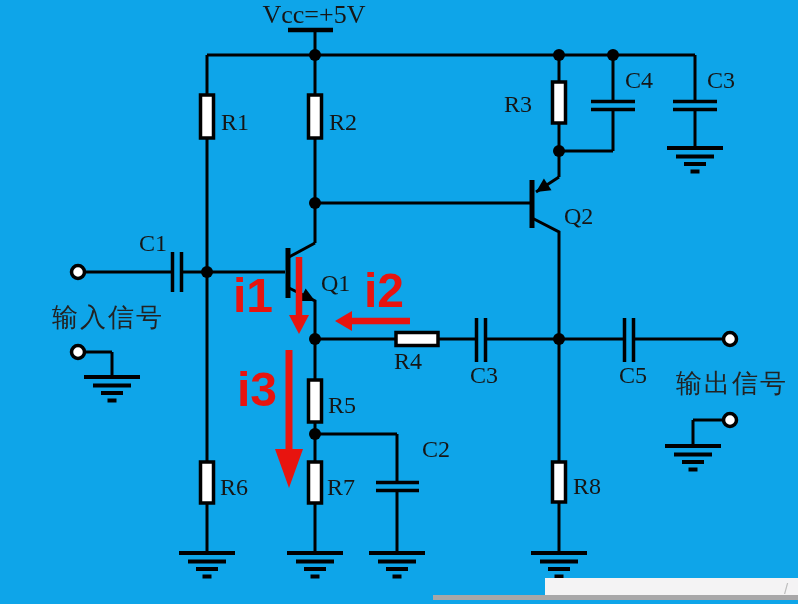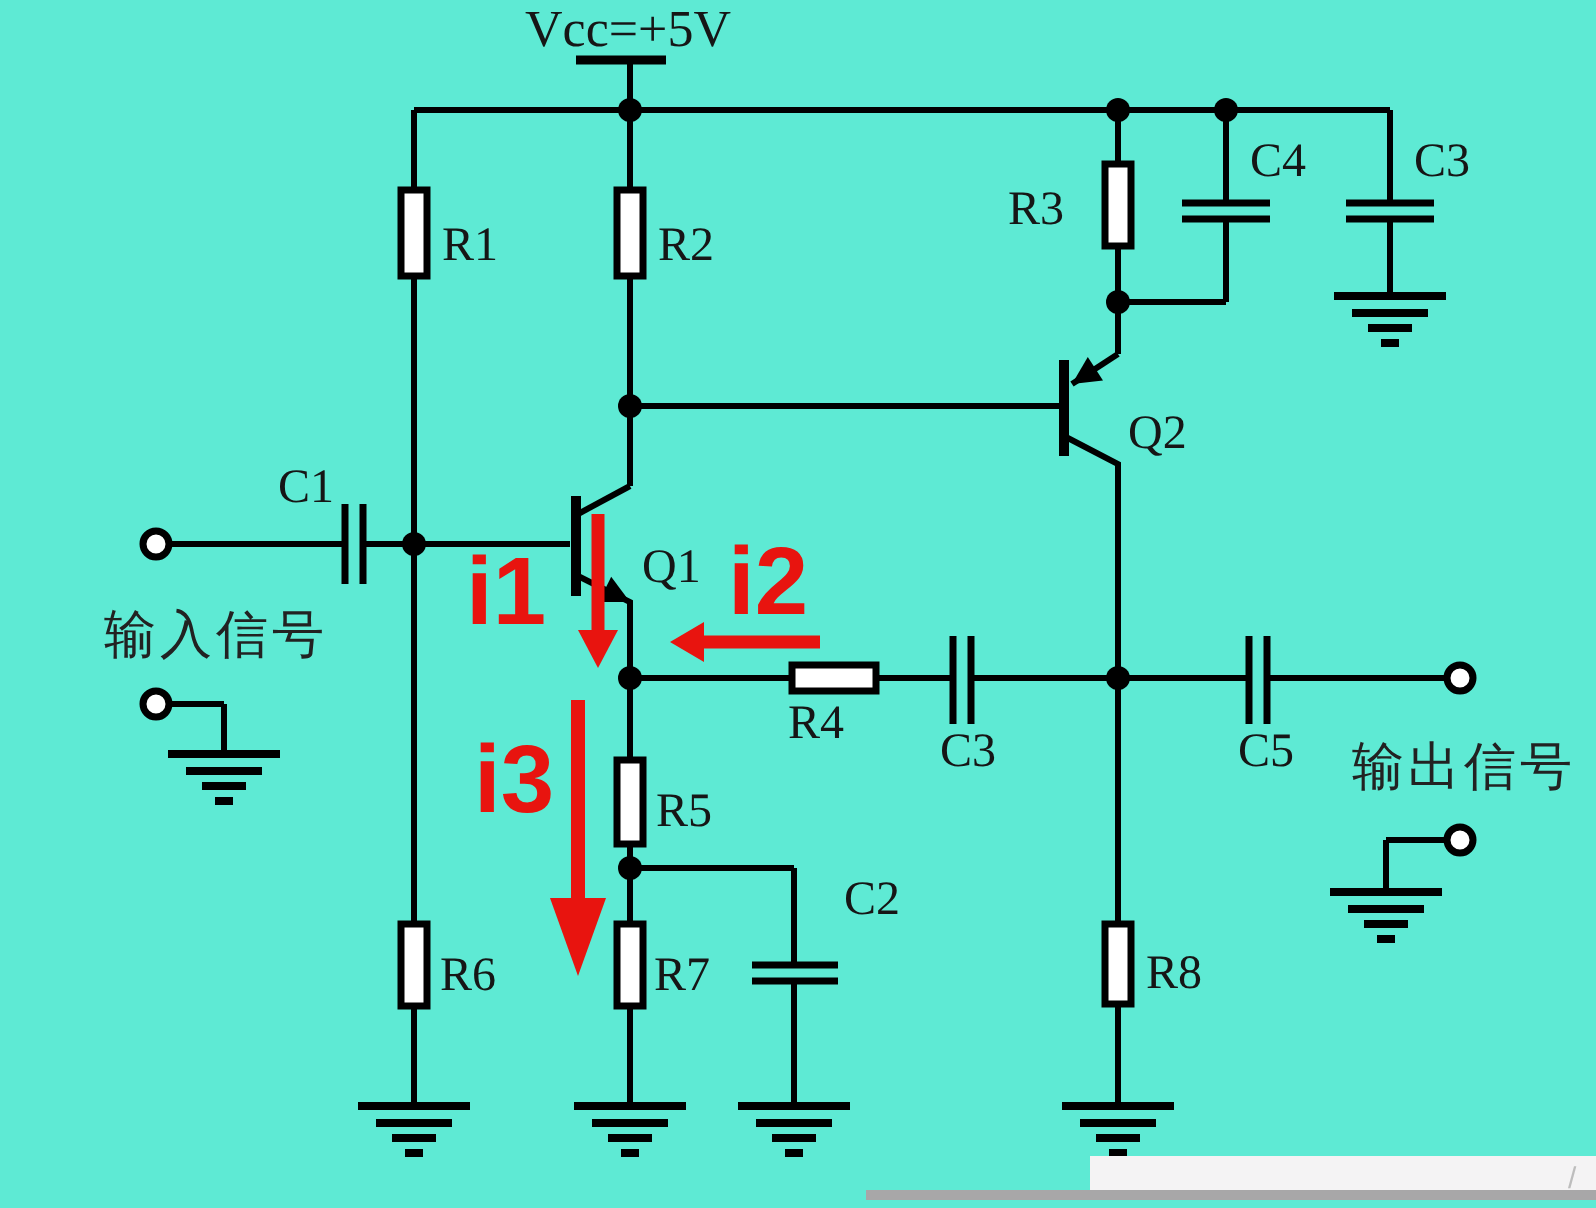--- a/index.html
+++ b/index.html
@@ -1,16 +1,16 @@
 <!DOCTYPE html>
 <html style="--wire: #000000; --cur: #e8140f;"><head>
 <meta charset="utf-8">
 <style>
   html,body{margin:0;padding:0;background:#fff;}
-  .stage{position:relative;width:798px;height:604px;background:#5eead4;overflow:hidden;
+  .stage{position:relative;width:798px;height:604px;background:#0ea5e9;overflow:hidden;
          font-family:"Liberation Sans",sans-serif;}
   svg{display:block;}
   .wire{stroke:var(--wire,#000);stroke-width:3;fill:none;stroke-linecap:butt;}
   .bar{stroke:var(--wire,#000);stroke-width:5;fill:none;}
   .comp{fill:#fff;stroke:var(--wire,#000);stroke-width:3.5;}
   .plate{stroke:var(--wire,#000);stroke-width:3.5;fill:none;}
   .dot{fill:var(--wire,#000);stroke:none;}
   .tri{fill:var(--wire,#000);stroke:none;}
   .gndl{stroke:var(--wire,#000);stroke-width:4;fill:none;}
   .term{fill:#fff;stroke:var(--wire,#000);stroke-width:3.5;}

